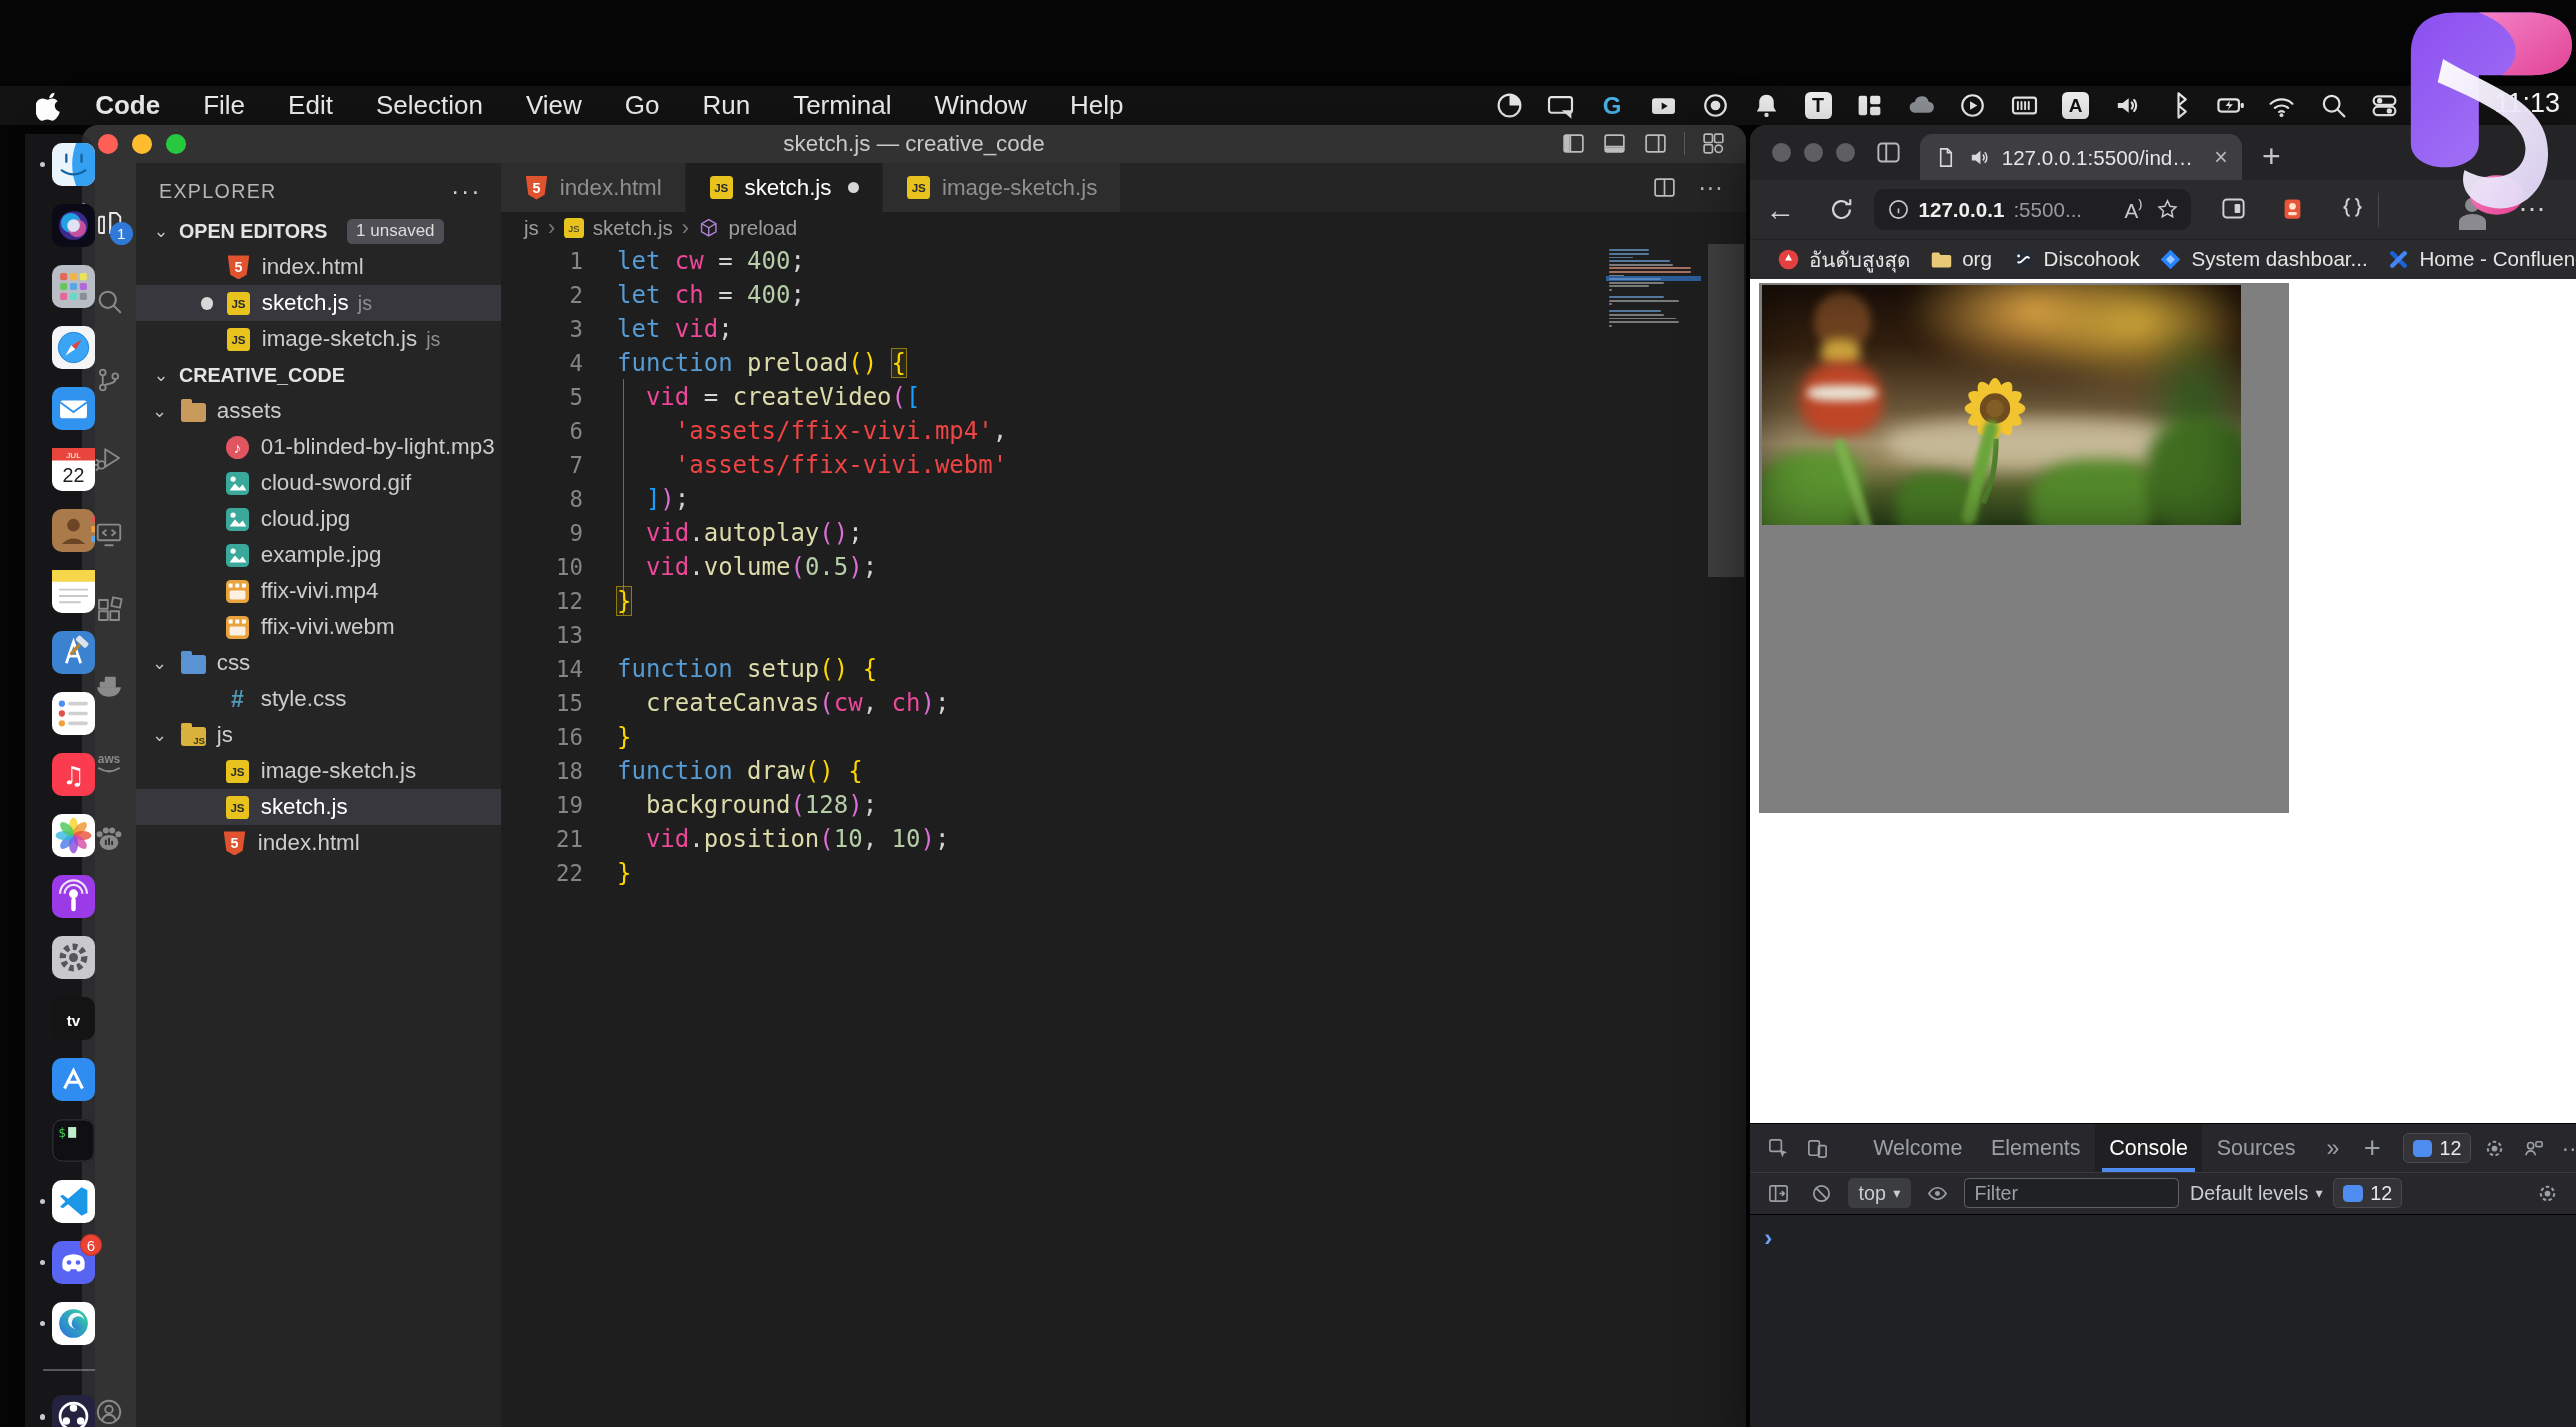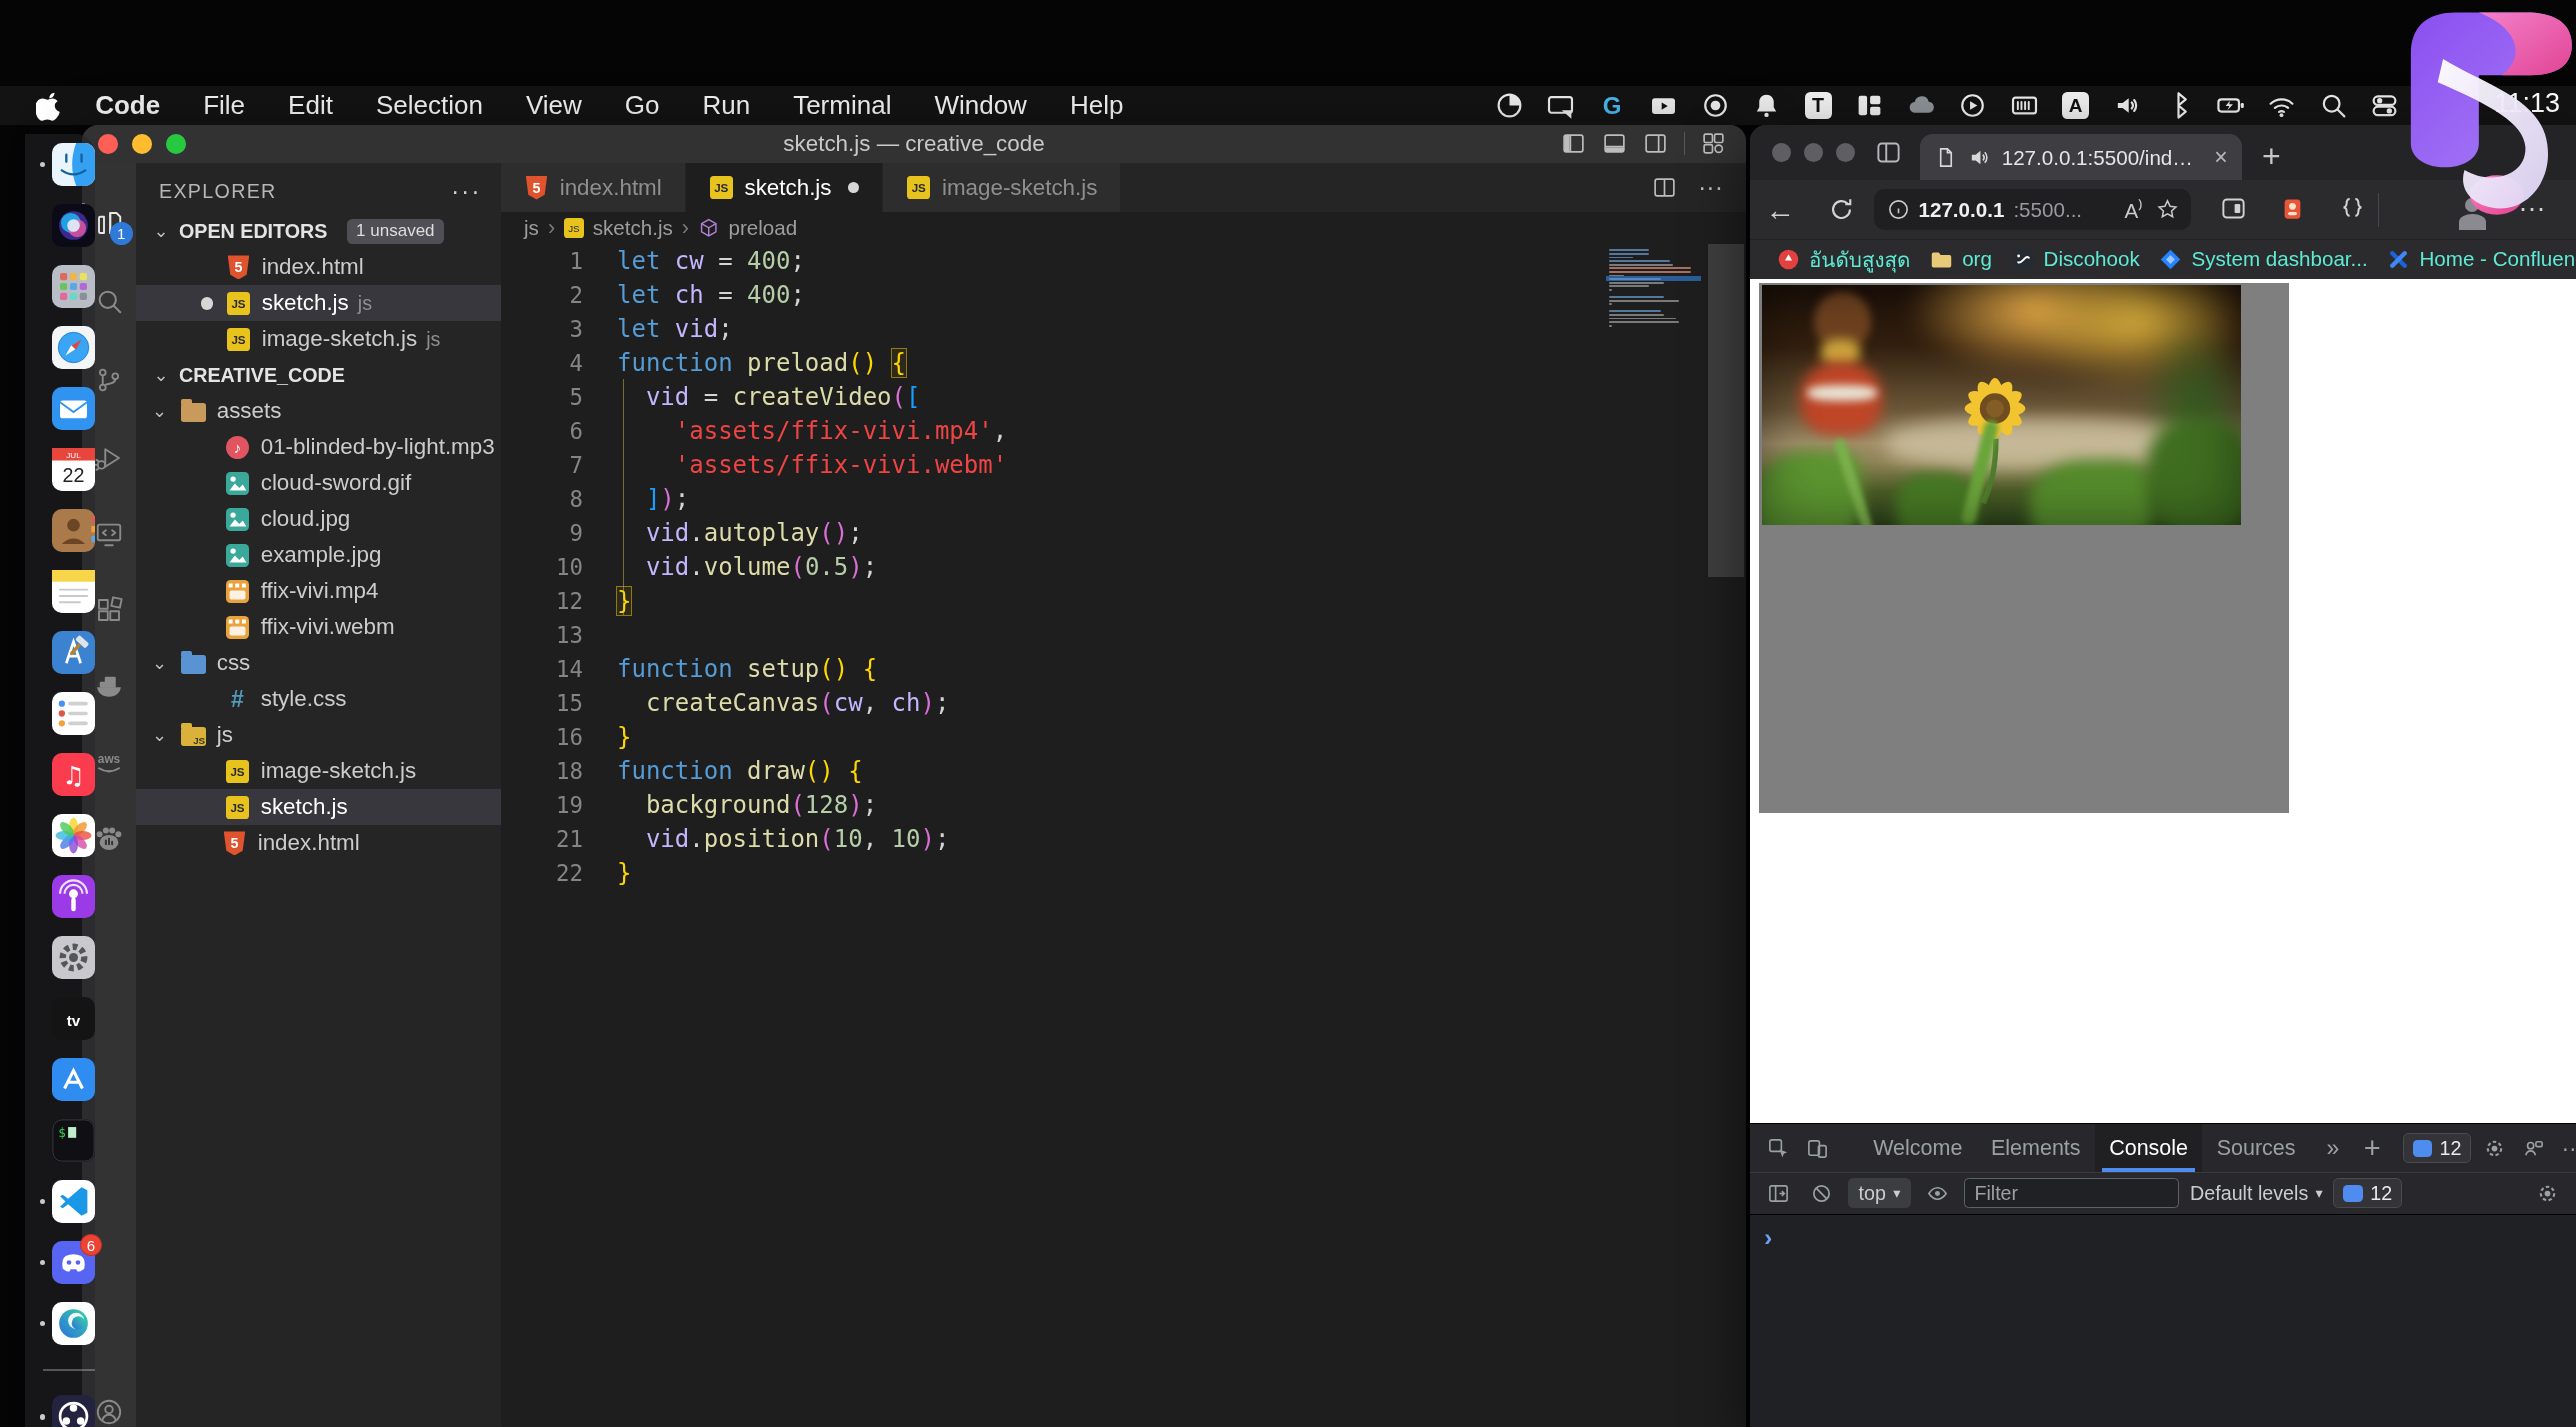--- a/index.html
+++ b/index.html
@@ -96,21 +96,21 @@
   #breadcrumb{height:32px;display:flex;align-items:center;gap:9px;padding-left:23px;color:#9d9d9d;font-size:20.6px;}
   .bc-sep{color:#7a7a7a;font-size:21.5px;}
   .bc-ico{width:21.5px;height:21.5px;}
   #code{position:absolute;top:81px;left:0;right:0;bottom:0;font-family:"DejaVu Sans Mono",monospace;
         font-size:24px;overflow:hidden;}
   .code-line{height:34px;line-height:34px;display:flex;white-space:pre;}
   .code-line.current{border-top:0.9px solid #3c3c3c;border-bottom:0.9px solid #3c3c3c;}
   .ln{width:82px;text-align:right;color:#858585;flex:none;font-size:22.4px;}
   .code-line.current .ln{color:#c6c6c6;}
   .lc{margin-left:34px;}
-  .tok-kw{color:#569cd6;} .tok-vr{color:#c4b5fd;} .tok-fn{color:#dcdcaa;} .tok-nm{color:#b5cea8;}
+  .tok-kw{color:#569cd6;} .tok-vr{color:#ec4899;} .tok-fn{color:#dcdcaa;} .tok-nm{color:#b5cea8;}
   .tok-st{color:#ef4444;} .tok-pl{color:#d4d4d4;} .tok-b1{color:#ffd700;} .tok-b2{color:#da70d6;}
   .tok-b3{color:#179fff;} .tok-cs{color:#569cd6;}
   .tok-bx{color:#ffd700;outline:0.9px solid rgba(255,215,0,.5);outline-offset:-0.9px;background:rgba(255,215,0,.07);}
   .cursor{display:inline-block;width:2.7px;height:27px;background:#e6e6e6;vertical-align:-4.5px;}
   #guide{position:absolute;left:122px;top:135px;width:0.9px;height:236px;background:rgba(200,190,90,.5);}
   #minimap{position:absolute;top:5.4px;right:48px;width:89px;}
   .mm-row{height:1.8px;margin-bottom:1.8px;border-radius:0.9px;}
   #mm-cur{position:absolute;top:32px;right:45px;width:95px;height:4.5px;background:rgba(55,148,255,.55);}
   #vscroll{position:absolute;top:0;right:1.8px;width:36px;height:333px;background:rgba(130,130,130,.33);}
 
@@ -134,21 +134,21 @@
            border-radius:10.7px;display:flex;align-items:center;padding:0 12.5px;gap:9px;font-size:20.6px;}
   #urlpill .host{color:#f0f0f0;font-weight:bold;}
   #urlpill .rest{color:#9a9a9e;}
   #back-btn{position:absolute;left:14.3px;font-size:30px;}
   #refresh-btn{position:absolute;left:75px;}
   .after-pill{position:absolute;top:12.5px;}
   #avatar{width:34px;height:34px;border-radius:50%;background:#c9c9cd;position:relative;overflow:hidden;}
   #avatar::before{content:"";position:absolute;left:9.8px;top:5.4px;width:14.3px;height:14.3px;border-radius:50%;background:#8a8a90;}
   #avatar::after{content:"";position:absolute;left:3.6px;top:21.5px;width:27px;height:16px;border-radius:50% 50% 0 0;background:#8a8a90;}
   #bookmarks{height:39px;background:#2b2b2e;border-top:0.9px solid #222;display:flex;align-items:center;
-             padding-left:27px;gap:12.5px;color:#5eead4;font-size:20.6px;}
+             padding-left:27px;gap:12.5px;color:#e5e5e5;font-size:20.6px;}
   .bm{display:flex;align-items:center;gap:9px;margin-right:19.7px;white-space:nowrap;}
   .bm-ico{width:23px;height:23px;flex:none;}
   #viewport{position:absolute;left:0;top:154px;width:826px;height:844px;background:#ffffff;overflow:hidden;}
   #p5canvas{position:absolute;left:9px;top:3.6px;width:530px;height:530px;background:#7f7f7f;}
   #video{position:absolute;left:11.6px;top:6.3px;width:479px;height:240px;overflow:hidden;background:#231409;}
   .v{position:absolute;}
 
   
   #devtools{position:absolute;left:0;top:998px;width:826px;height:304px;background:#28282c;border-top:0.9px solid #000;}
   #dt-row1{height:48px;display:flex;align-items:center;color:#9aa0a6;font-size:21.5px;padding:0 12.5px;gap:7.2px;}

